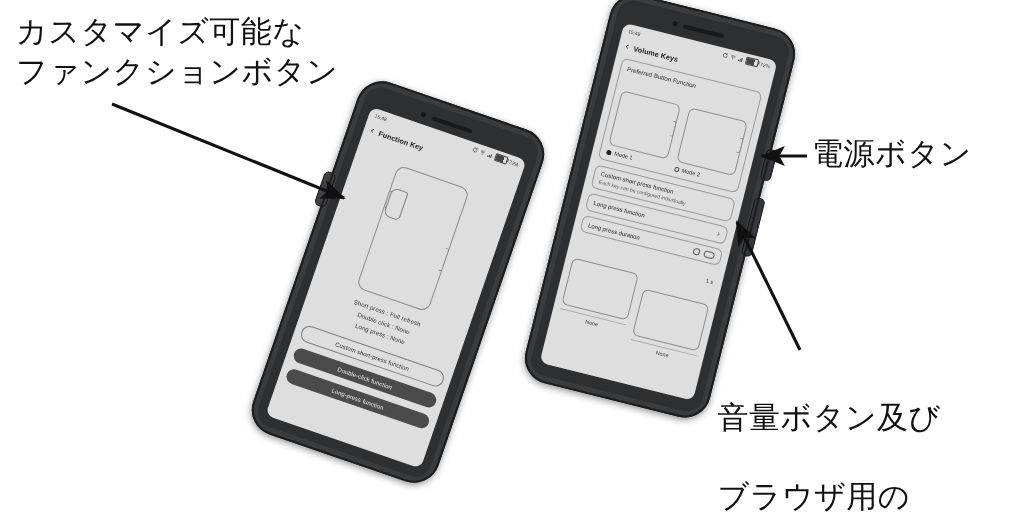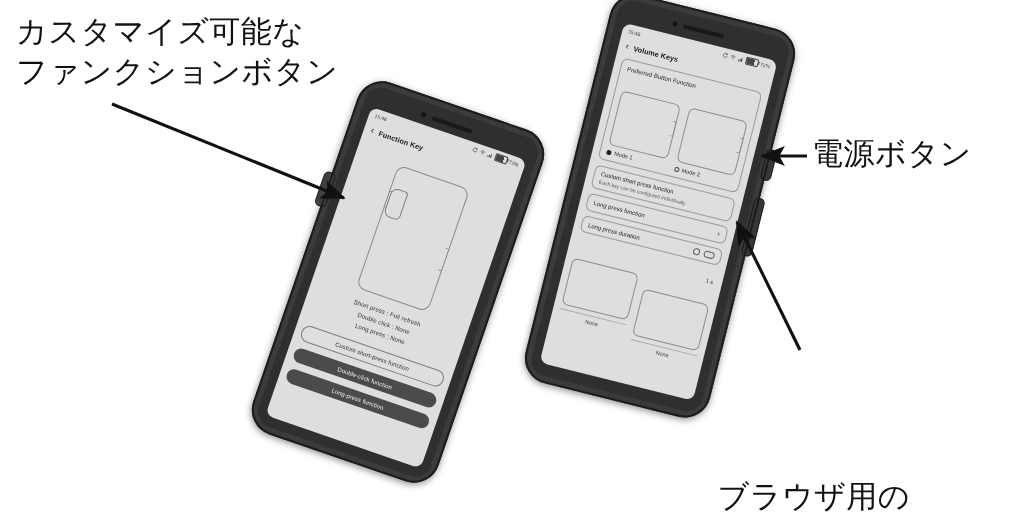--- a/index.html
+++ b/index.html
@@ -528,18 +528,18 @@
     <line x1="807" y1="156" x2="762" y2="156" stroke="#111111" stroke-width="3.1" marker-end="url(#ah)"></line>
     <line x1="800" y1="350" x2="737" y2="222" stroke="#111111" stroke-width="3.1" marker-end="url(#ah)"></line>
   </svg>
 
   <div class="jp-label" id="label-function">カスタマイズ可能な
 ファンクションボタン</div>
 
   <div class="jp-label" id="label-power">電源ボタン</div>
 
   <div class="jp-label" id="label-volume">
-    <br>
+    <span class="ln1">音量ボタン及び</span><br>
     <span class="ln2">ブラウザ用の</span><br>
     
   </div>
 
 </div>
 
 </body></html>

